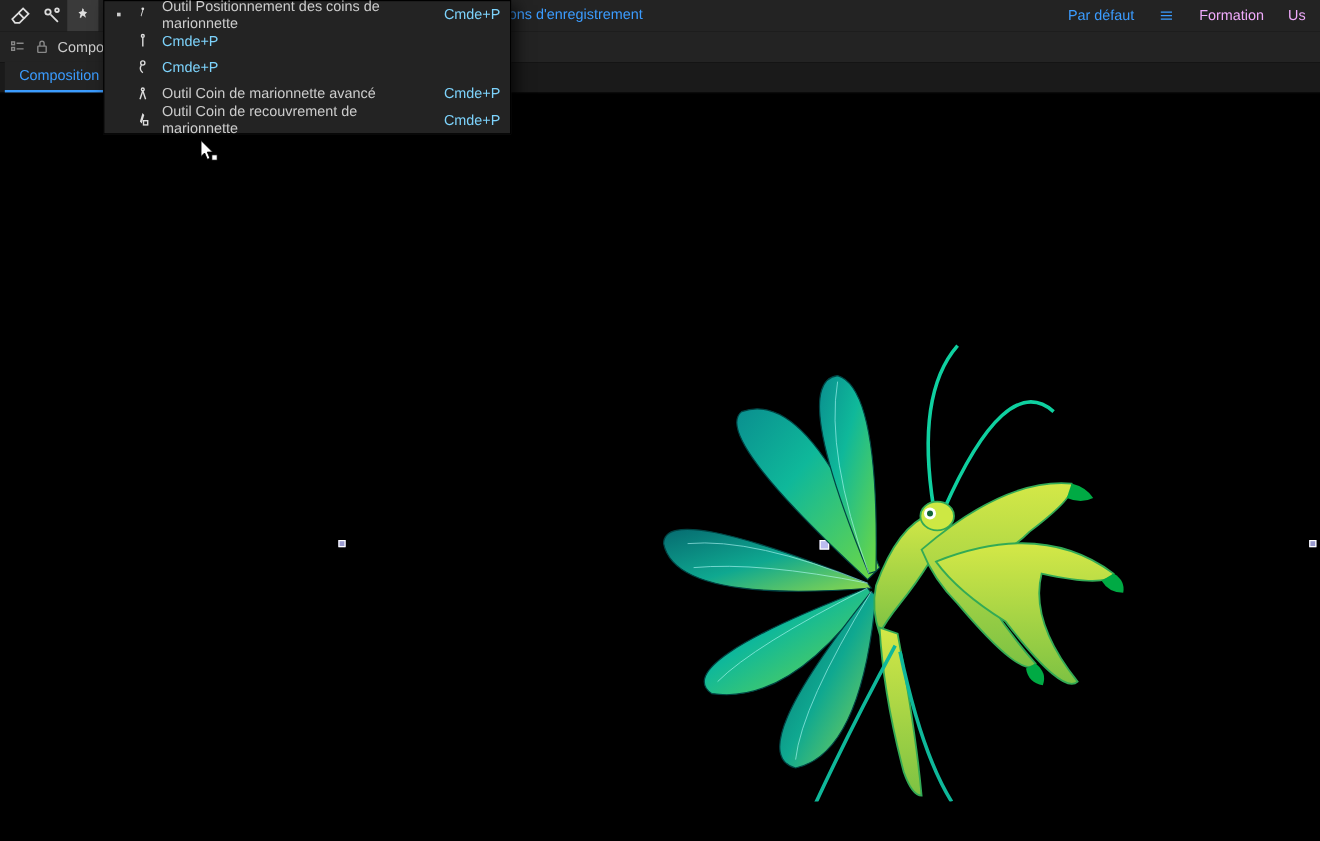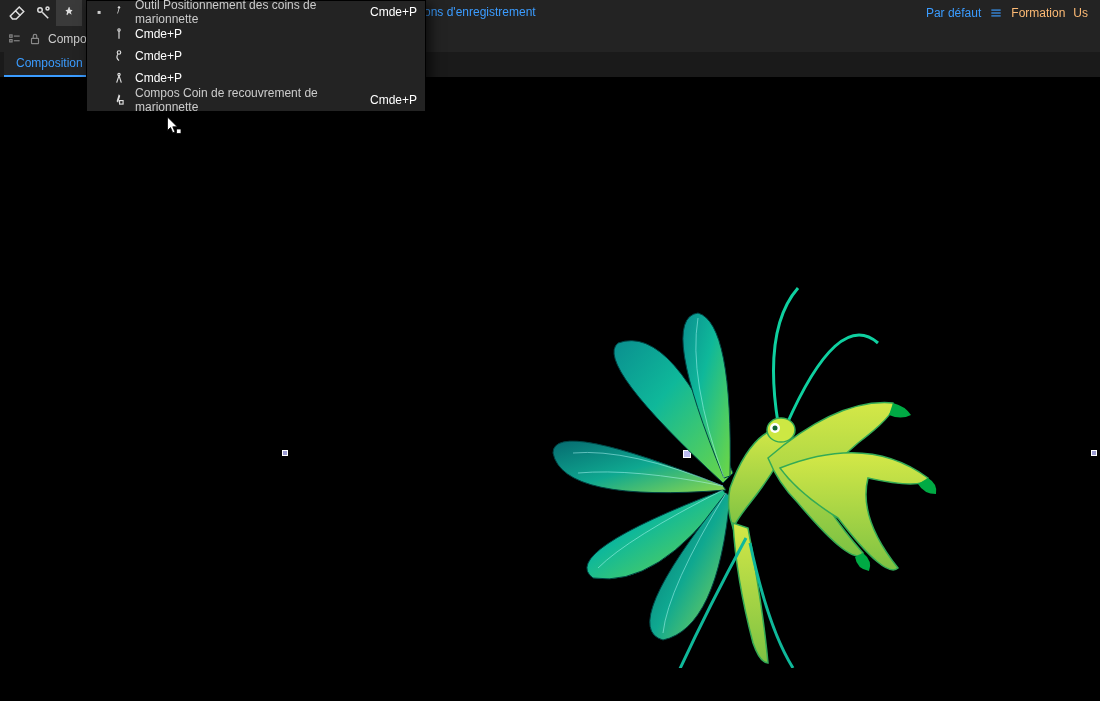--- a/index.html
+++ b/index.html
@@ -30,29 +30,29 @@
       cursor: pointer;
     }
     .tool-icon.active {
       background: #3a3a3a;
     }
     .tool-icon svg { width: 18px; height: 18px; }
     .toolbar-right {
       margin-left: auto;
       display: flex;
       align-items: flex-end;
-      gap: 8px;
+      gap: 20px;
       padding-right: 8px;
     }
     .toolbar-link {
       color: #3b9cff;
       cursor: pointer;
     }
     .toolbar-text {
-      color: #fdba74;
+      color: #f0abfc;
       cursor: pointer;
     }
     .burger {
       width: 14px;
       height: 14px;
       color: #3b9cff;
       cursor: pointer;
     }
     .panel-header {
       height: 26px;
@@ -106,21 +106,21 @@
       display: flex;
       align-items: center;
       justify-content: center;
     }
     .menu-icon svg { width: 14px; height: 14px; }
     .menu-label {
       flex: 1;
       color: #ccc;
     }
     .menu-shortcut {
-      color: #ffffff;
+      color: #7dd3fc;
     }
     .viewer {
       position: absolute;
       top: 78px;
       left: 0;
       right: 0;
       bottom: 0;
       background: #000;
     }
     .canvas-area {
@@ -252,31 +252,32 @@
   </div>
   <div class="menu-item">
     <span class="menu-check"></span>
     <span class="menu-icon">
       <svg viewBox="0 0 24 24" fill="none" stroke="#ddd" stroke-width="2">
           <circle cx="12" cy="6" r="2"></circle>
           <line x1="12" y1="8" x2="8" y2="20"></line>
           <line x1="12" y1="8" x2="16" y2="20"></line>
         </svg>
     </span>
+    <span class="menu-label">Outil Coin de marionnette avancé</span>
     <span class="menu-shortcut">Cmde+P</span>
   </div>
   <div class="menu-item">
     <span class="menu-check"></span>
     <span class="menu-icon">
       <svg viewBox="0 0 24 24" fill="none" stroke="#ddd" stroke-width="2">
           <path d="M12 4l-3 10 1 1 3-10z"></path>
           <rect x="13" y="13" width="6" height="6"></rect>
         </svg>
     </span>
-    <span class="menu-label">Compos Coin de recouvrement de marionnette</span>
+    <span class="menu-label">Outil Coin de recouvrement de marionnette</span>
     <span class="menu-shortcut">Cmde+P</span>
   </div>
 </div>
 
 <div class="cursor-overlay">
   <svg viewBox="0 0 24 28">
       <path d="M2 2l0 18 4-4 3 7 3-1-3-7 6 0z" fill="#fff" stroke="#000" stroke-width="1"></path>
       <rect x="14" y="18" width="6" height="6" fill="#fff" stroke="#000"></rect>
     </svg>
 </div>

